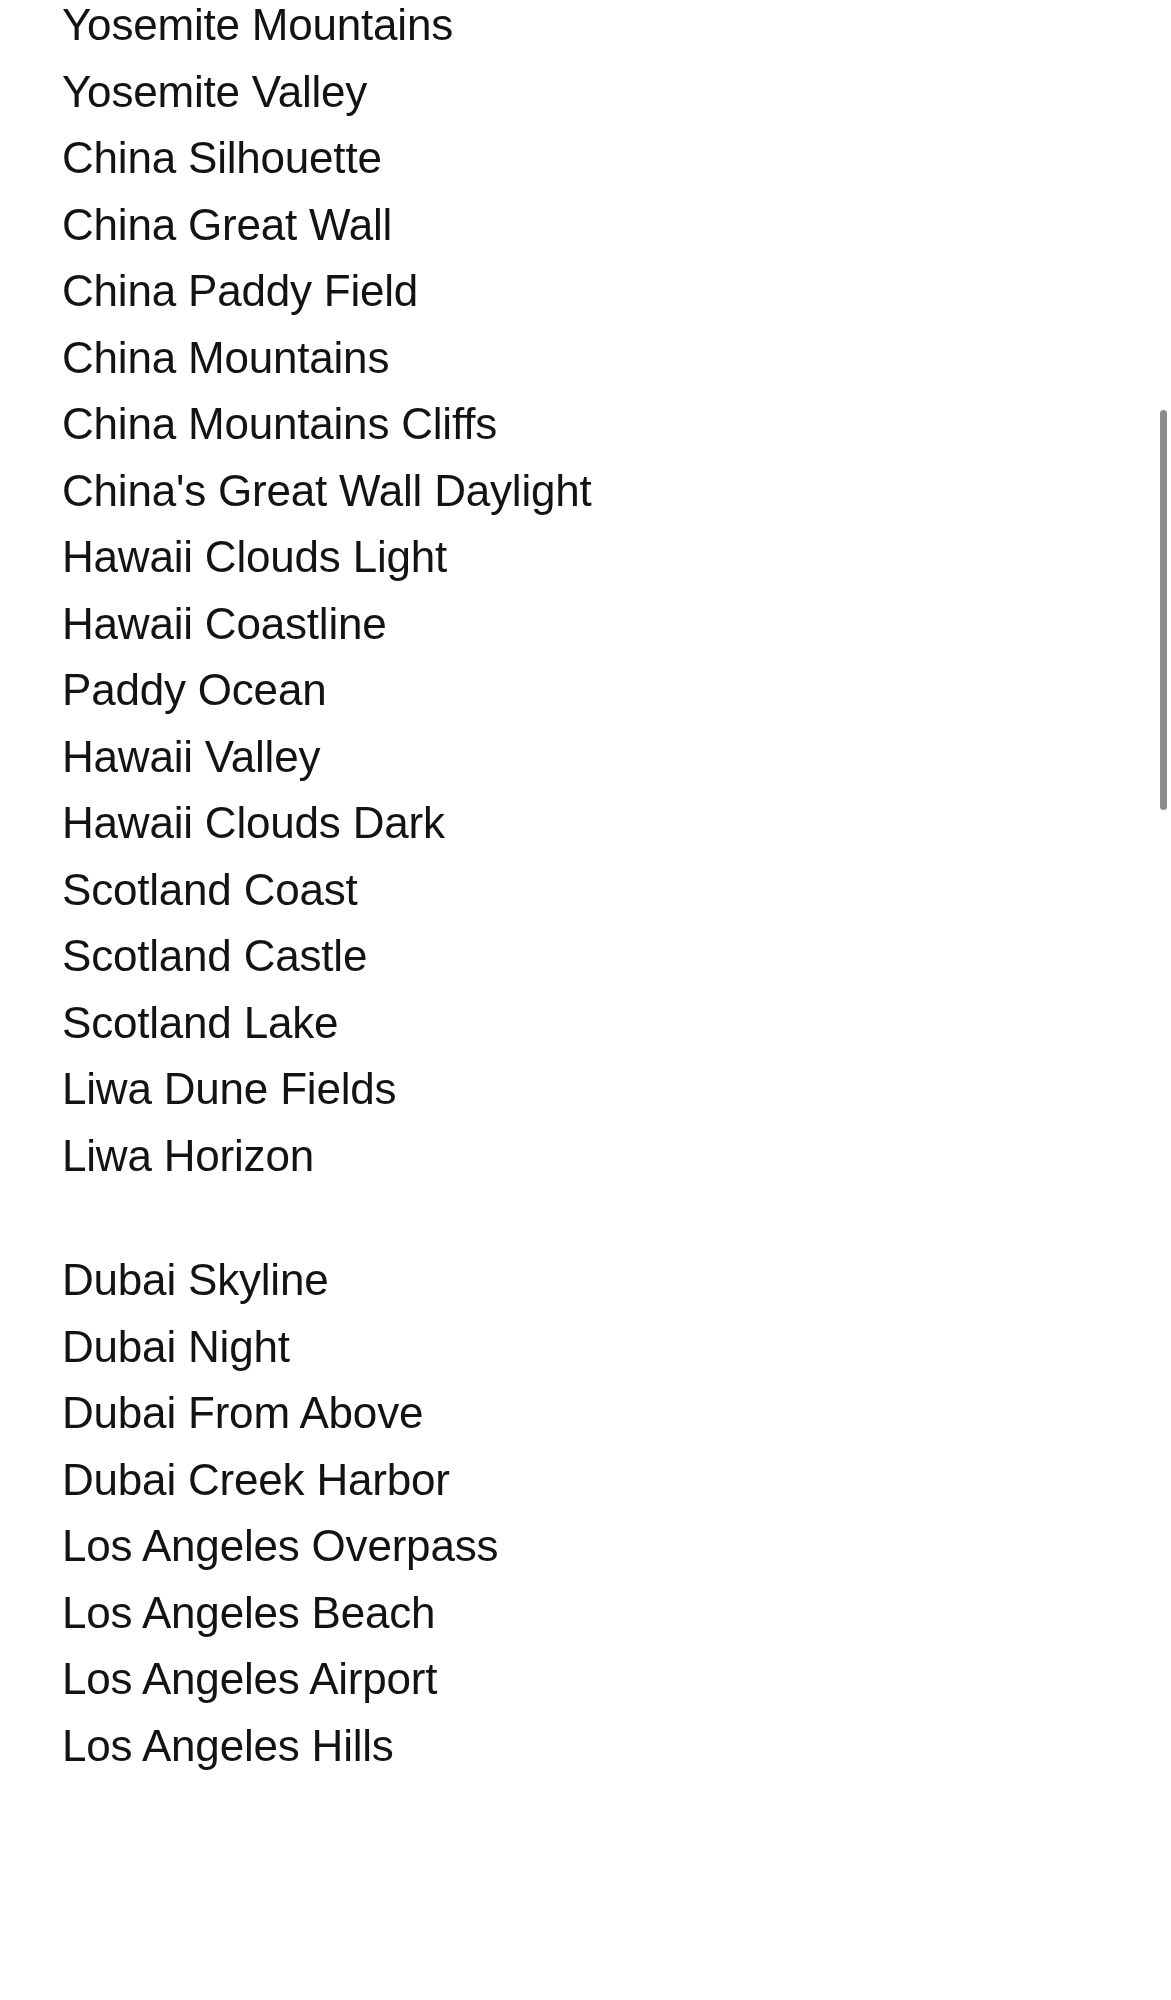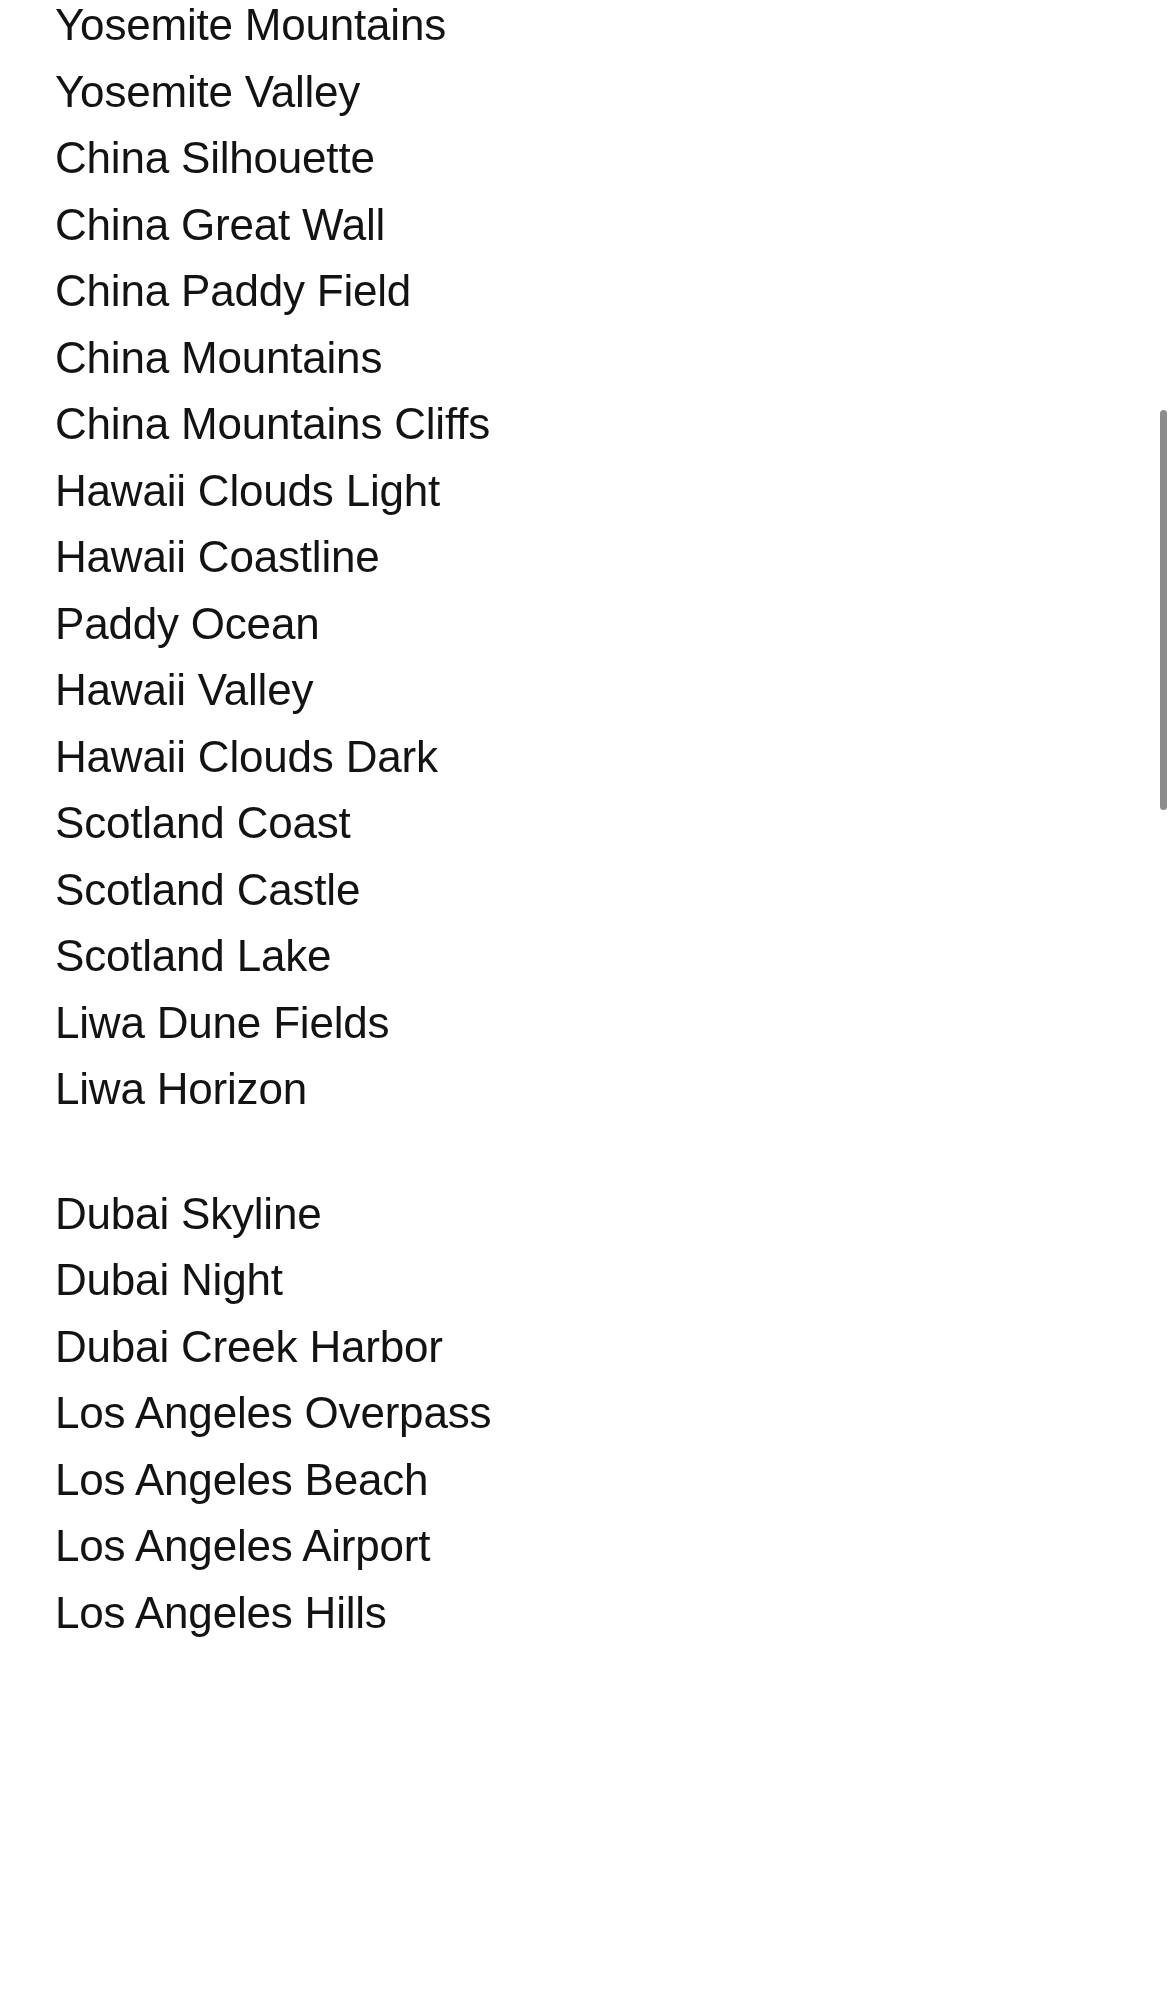--- a/index.html
+++ b/index.html
@@ -16,21 +16,21 @@
     color: #111111;
   }
   #page {
     position: relative;
     width: 1171px;
     height: 2000px;
     background: #ffffff;
   }
   .list-area {
     position: absolute;
-    left: 0;
+    left: 7px;
     top: 0;
     width: 1130px;
     padding-left: 55px;
     padding-top: 0;
   }
   .line {
     font-size: 44px;
     line-height: 66.5px;
     letter-spacing: -0.2px;
     color: #131313;
@@ -71,35 +71,37 @@
 
   <div class="list-area">
 
     <div class="line first">Yosemite Mountains</div>
     <div class="line">Yosemite Valley</div>
     <div class="line">China Silhouette</div>
     <div class="line">China Great Wall</div>
     <div class="line">China Paddy Field</div>
     <div class="line">China Mountains</div>
     <div class="line">China Mountains Cliffs</div>
+    <div class="line">China's Great Wall Daylight</div>
     <div class="line">Hawaii Clouds Light</div>
     <div class="line">Hawaii Coastline</div>
     <div class="line">Paddy Ocean</div>
     <div class="line">Hawaii Valley</div>
     <div class="line">Hawaii Clouds Dark</div>
     <div class="line">Scotland Coast</div>
     <div class="line">Scotland Castle</div>
     <div class="line">Scotland Lake</div>
     <div class="line">Liwa Dune Fields</div>
     <div class="line">Liwa Horizon</div>
 
     <div class="spacer"></div>
 
     <div class="line">Dubai Skyline</div>
     <div class="line">Dubai Night</div>
+    <div class="line">Dubai From Above</div>
     <div class="line">Dubai Creek Harbor</div>
     <div class="line">Los Angeles Overpass</div>
     <div class="line">Los Angeles Beach</div>
     <div class="line">Los Angeles Airport</div>
     <div class="line">Los Angeles Hills</div>
 
   </div>
 
   <div class="scrollbar-track">
     <div class="scrollbar-thumb" style="background: rgb(140, 140, 140);"></div>

